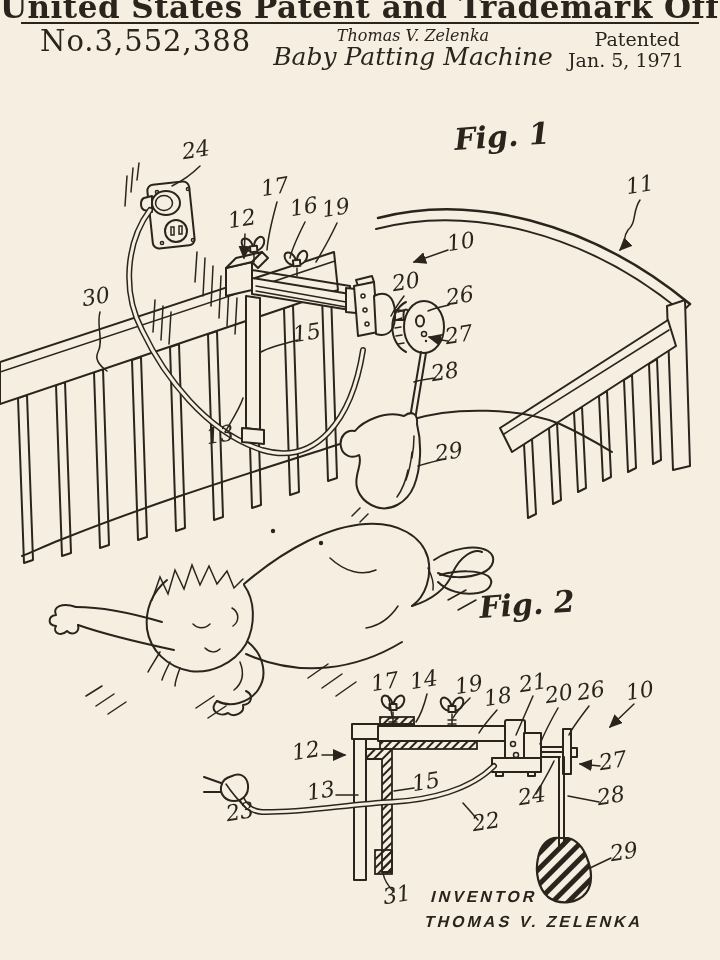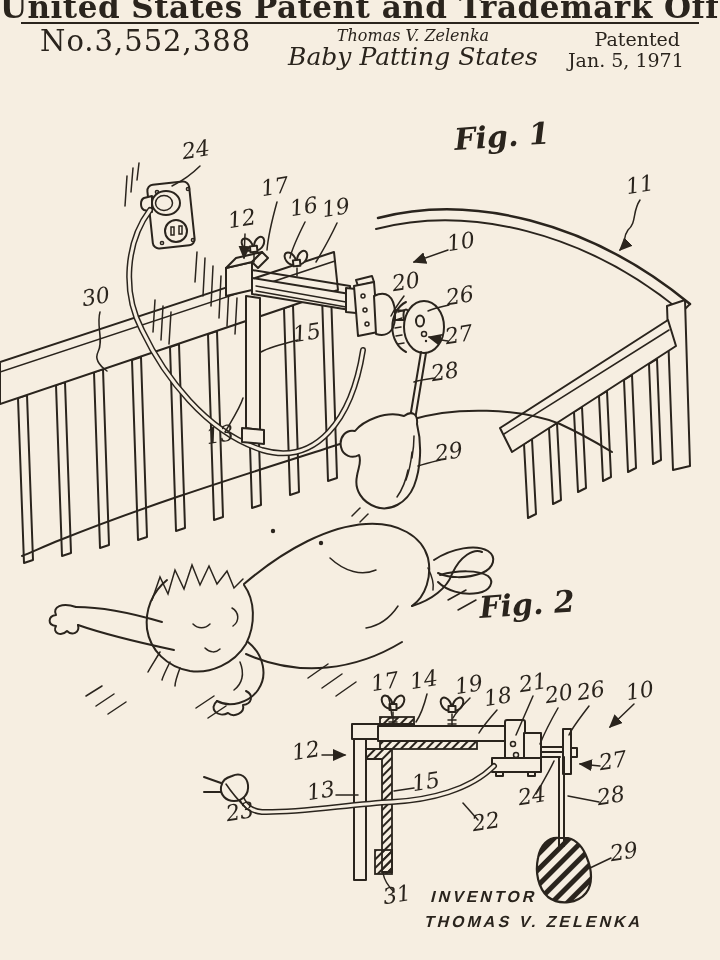--- a/index.html
+++ b/index.html
@@ -45,21 +45,21 @@
 </head>
 <body>
 
 <div class="page">
 
   <div class="hdr-title">United States Patent and Trademark Office</div>
   <div class="hdr-rule"></div>
   <div class="hdr-patnum">No.3,552,388</div>
   <div class="hdr-center">
     <div class="hdr-inventor">Thomas V. Zelenka</div>
-    <div class="hdr-invention">Baby Patting States</div>
+    <div class="hdr-invention">Baby Patting Machine</div>
   </div>
   <div class="hdr-right">
     <div class="hdr-patented">Patented</div>
     <div class="hdr-date">Jan. 5, 1971</div>
   </div>
 
   <svg class="draw" width="720" height="960" viewBox="0 0 720 960">
     <defs>
       <pattern id="h1" width="6" height="6" patternUnits="userSpaceOnUse" patternTransform="rotate(45)">
         <line x1="3" y1="0" x2="3" y2="6" stroke="#2a241d" stroke-width="2"></line>

